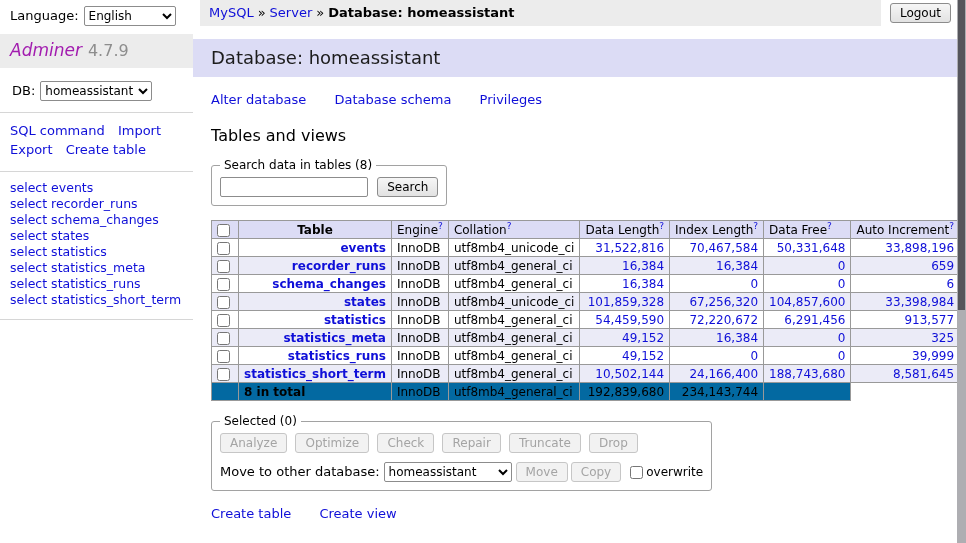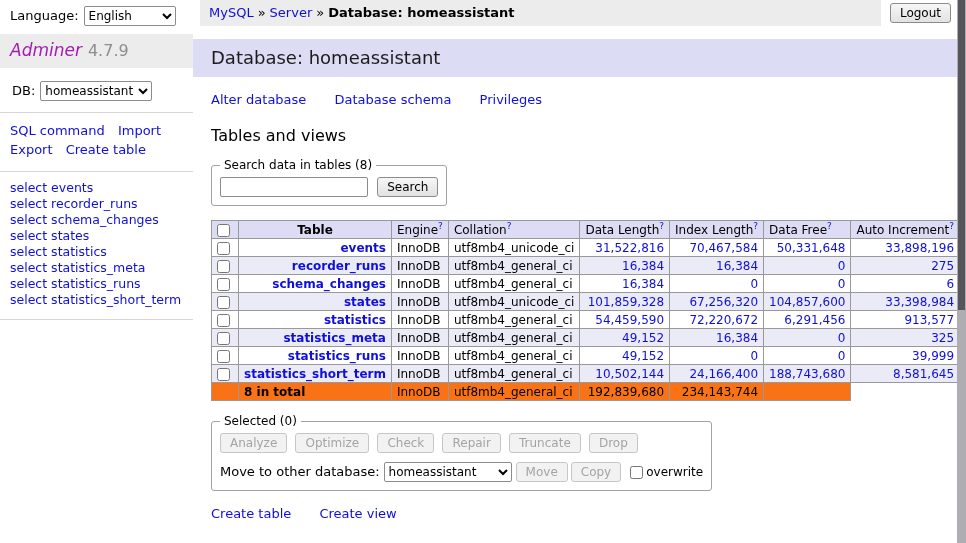--- a/index.html
+++ b/index.html
@@ -127,21 +127,21 @@
   .col-collation { width: 102px; }
   .col-dl { width: 70px; }
   .col-il { width: 74px; }
   .col-df { width: 64px; }
   .col-ai { width: 80px; }
   .col-rows { width: 58px; }
   td.num { text-align: right; white-space: nowrap; }
   td.name a, th.name a { font-weight: bold; white-space: nowrap; }
   sup.help { font-size: 9px; line-height: 0; vertical-align: super; }
   tfoot .total-label { font-weight: bold; white-space: nowrap; }
-  tfoot td { background: #f97316; }
+  tfoot td { background: #0369a1; }
 
   
   .selected-fs .btn-row button { margin-right: 4px; }
   .selected-fs .move-row { margin-top: 9px; white-space: nowrap; }
   .selected-fs .move-row select { width: 128px; margin: 0 4px; }
   .selected-fs .move-row button { margin-right: 3px; }
   .overwrite-label { margin-left: 6px; font-size: 12px; }
 
   
   .scrollbar {
@@ -245,21 +245,21 @@
 
           </tr>
           <tr>
             <td class="checkcol"><input type="checkbox" style=""></td>
             <th class="name"><a>recorder_runs</a></th>
             <td>InnoDB</td>
             <td>utf8mb4_general_ci</td>
             <td class="num"><a>16,384</a></td>
             <td class="num"><a>16,384</a></td>
             <td class="num"><a>0</a></td>
-            <td class="num"><a>275</a></td>
+            <td class="num"><a>659</a></td>
             <td class="num"></td>
 
           </tr>
           <tr>
             <td class="checkcol"><input type="checkbox" style=""></td>
             <th class="name"><a>schema_changes</a></th>
             <td>InnoDB</td>
             <td>utf8mb4_general_ci</td>
             <td class="num"><a>16,384</a></td>
             <td class="num"><a>0</a></td>

